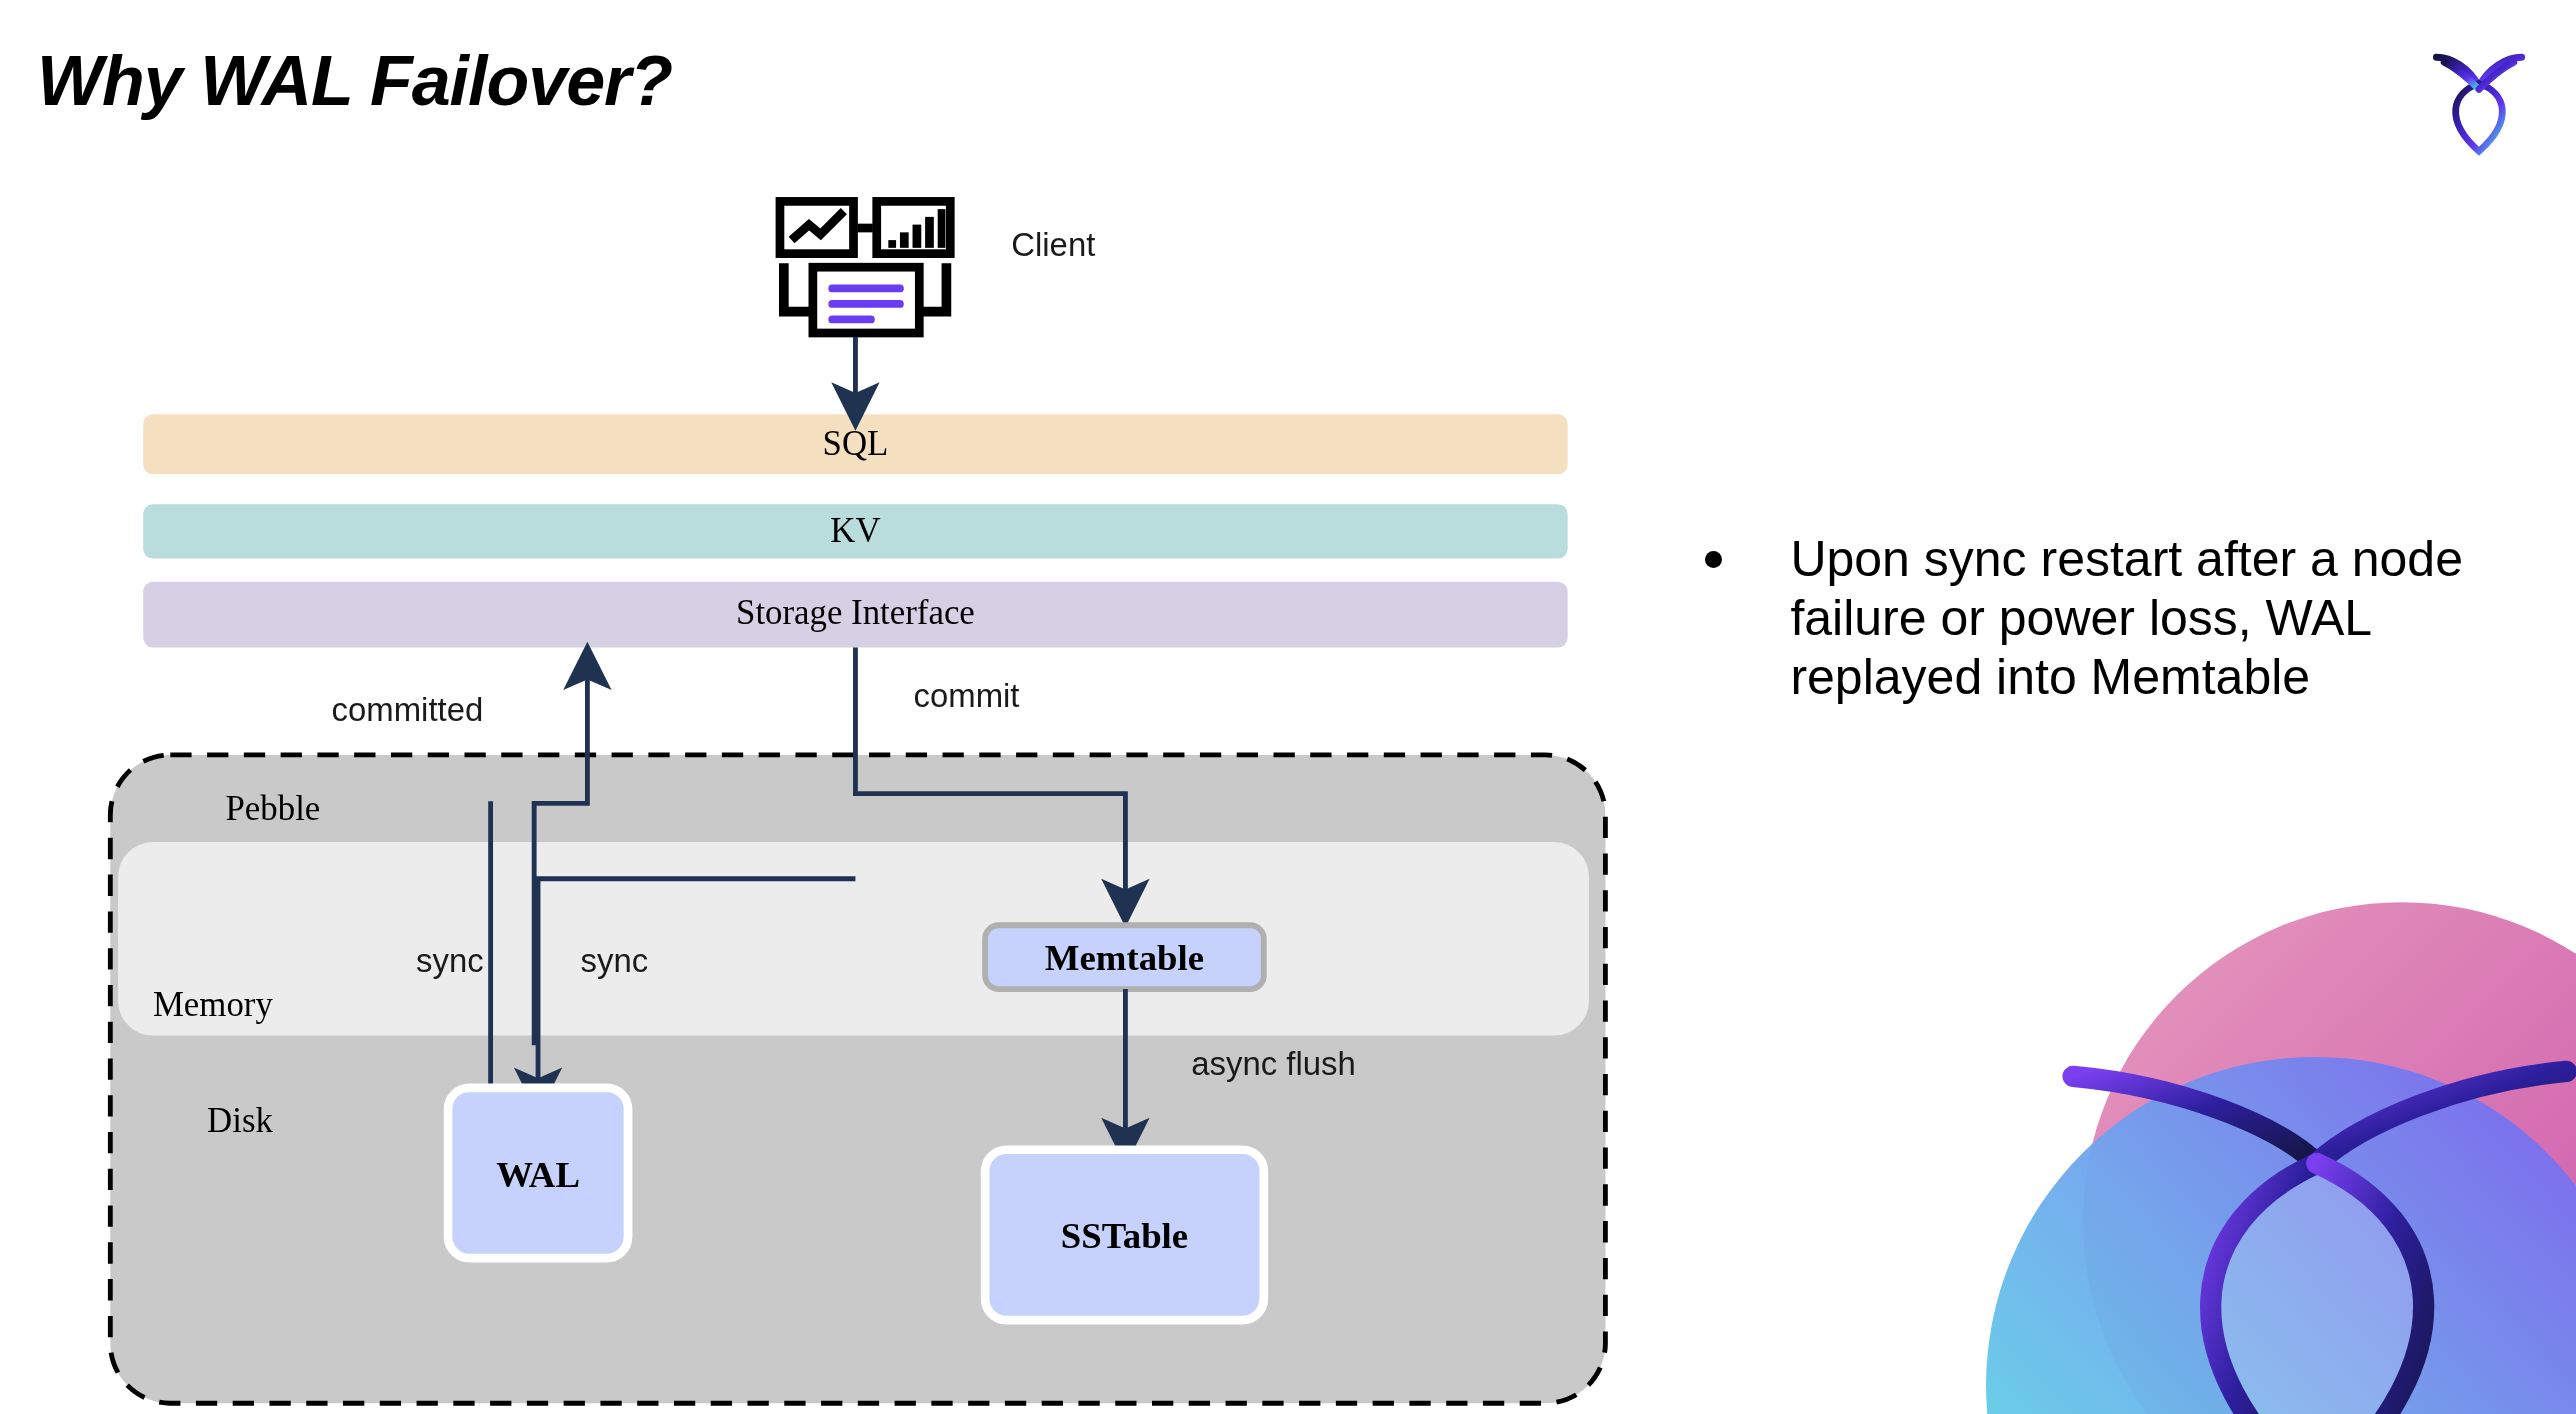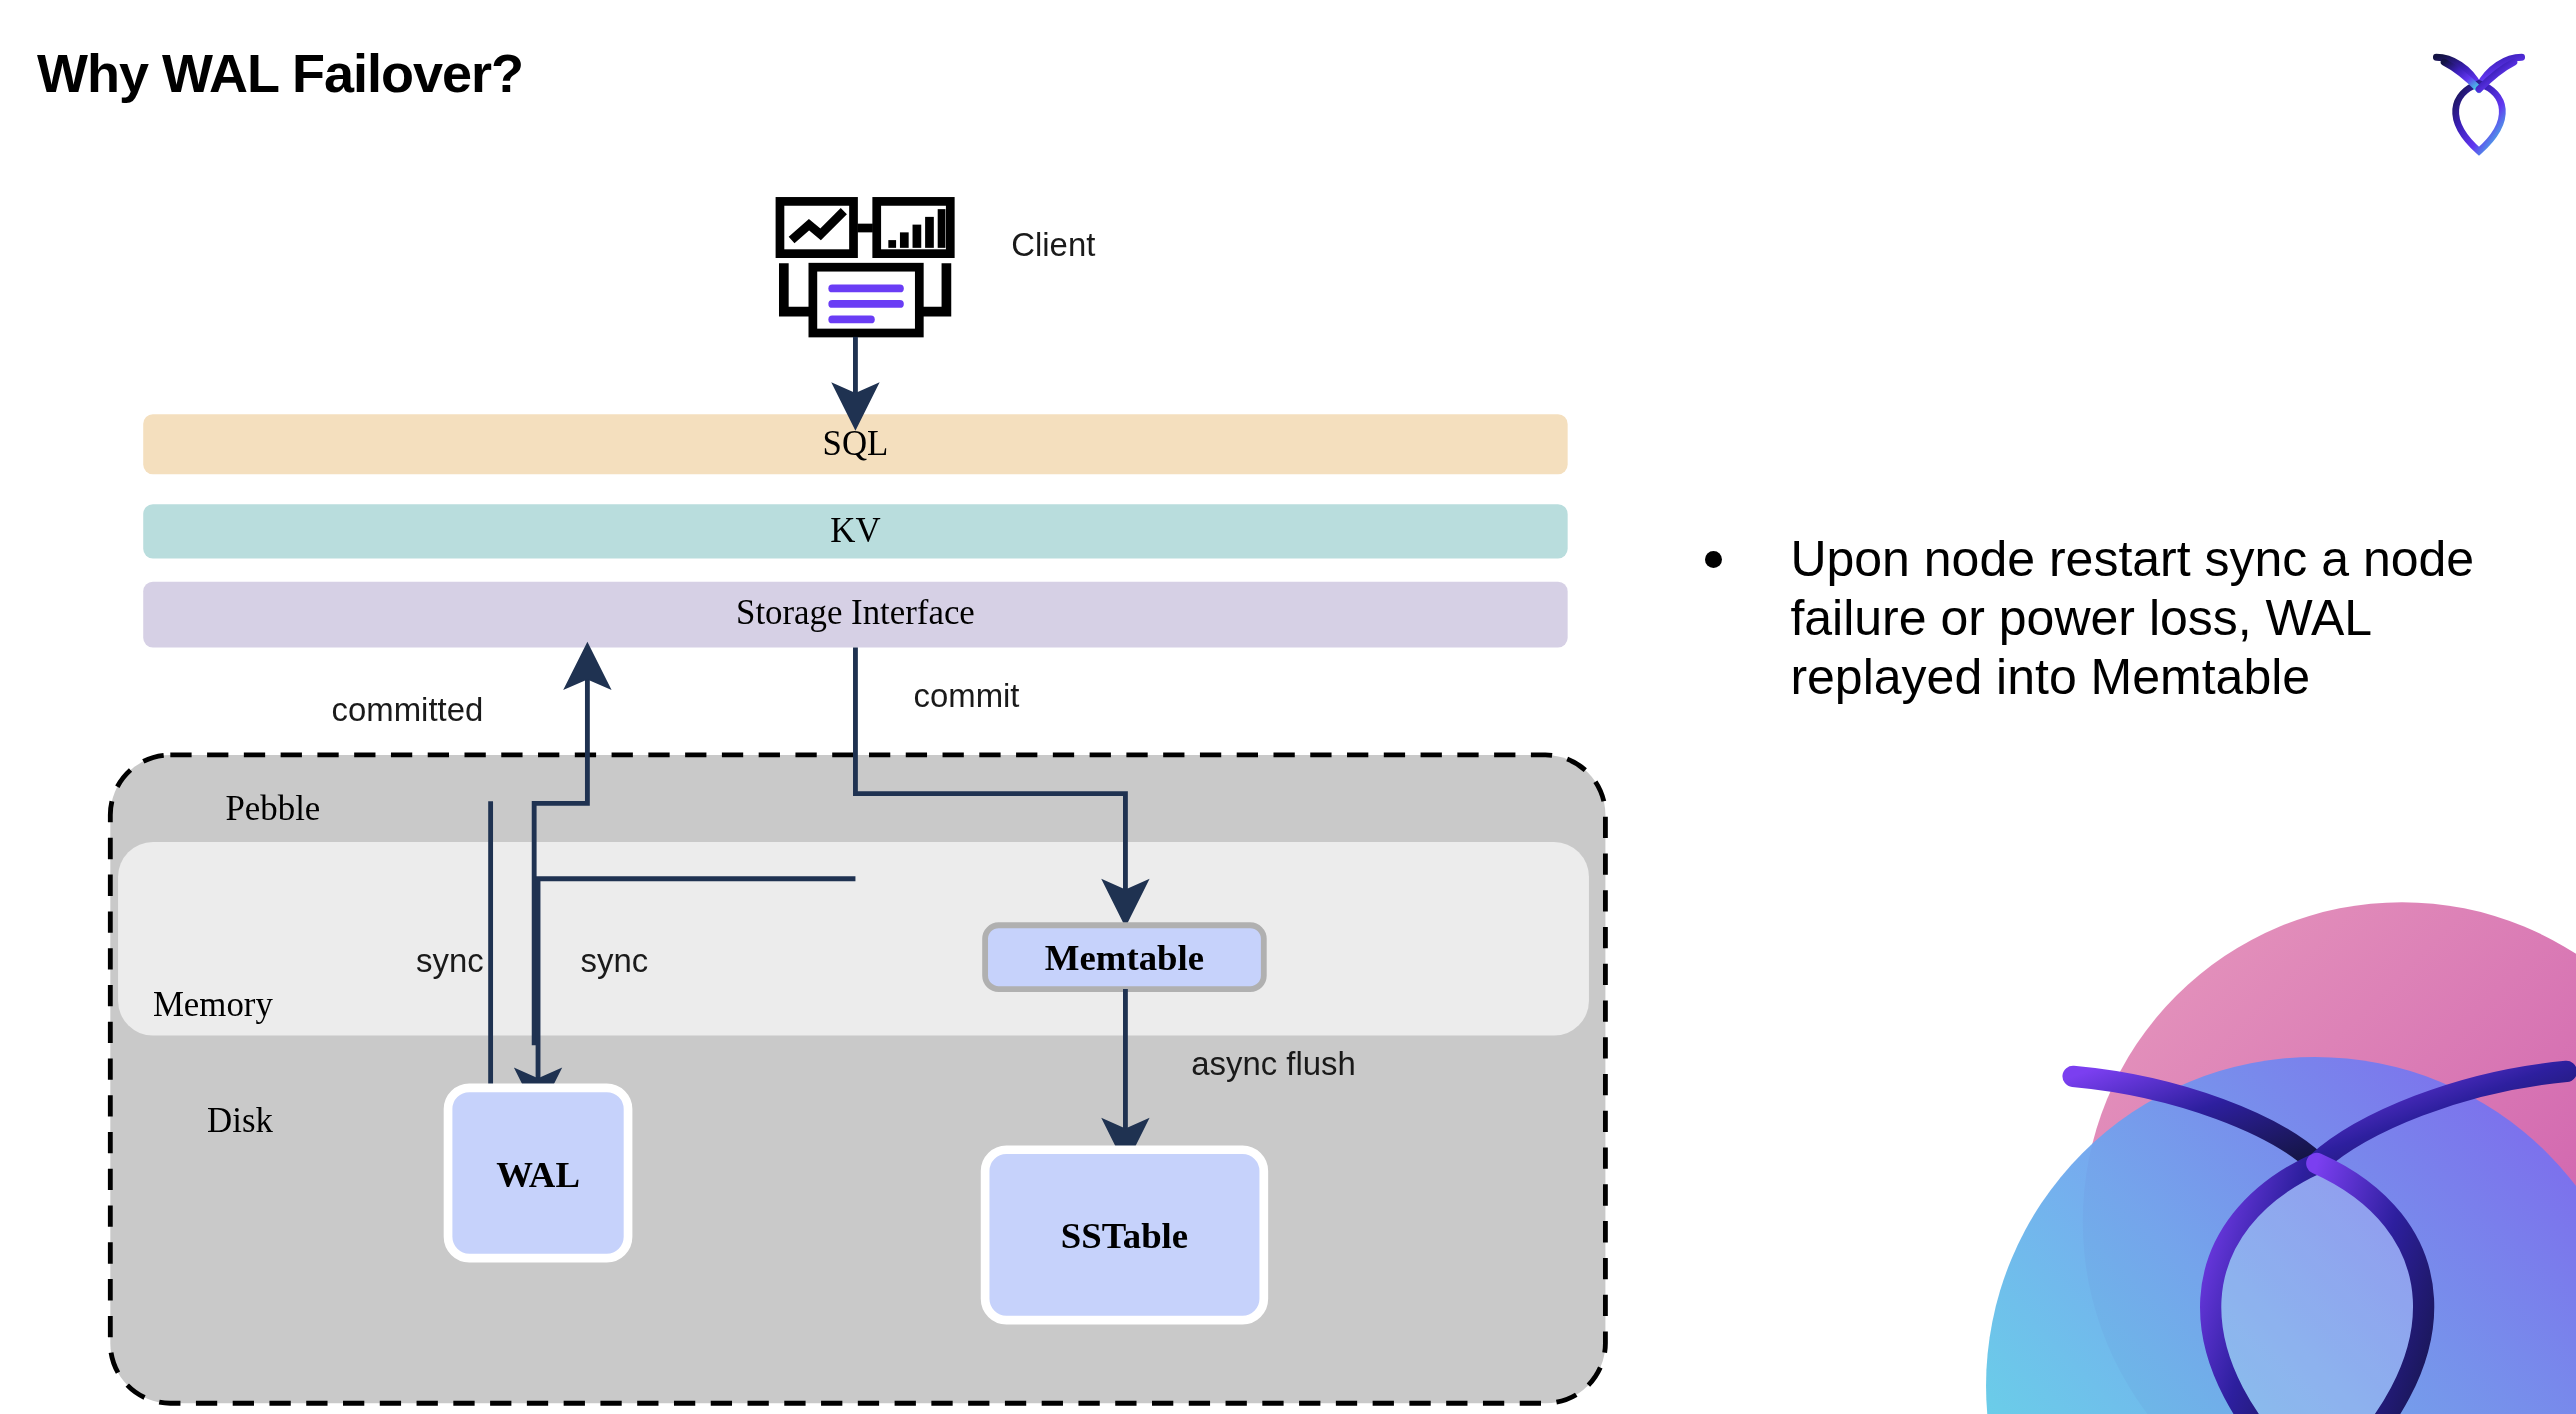--- a/index.html
+++ b/index.html
@@ -15,25 +15,26 @@
     font-family: "Liberation Sans", sans-serif;
   }
 
   
   #slide-title {
     position: absolute;
     left: 37px;
     top: 46px;
     font-family: "Liberation Sans", sans-serif;
     font-weight: 700;
-    font-size: 54px;
+    font-size: 70px;
     line-height: 1.0;
     letter-spacing: -1px;
     color: #000000;
     white-space: nowrap;
+    font-style: italic;
   }
 
   
   #brand-logo {
     position: absolute;
     left: 2415px;
     top: 33px;
     width: 128px;
     height: 128px;
   }
@@ -237,16 +238,16 @@
   <rect x="463" y="1124" width="186" height="176" rx="22" ry="22" fill="#c6d2fb" stroke="#ffffff" stroke-width="9"></rect>
   <text class="d-label-serif-bold" x="556" y="1227" text-anchor="middle">WAL</text>
 
   <rect x="1018" y="1188" width="288" height="176" rx="22" ry="22" fill="#c6d2fb" stroke="#ffffff" stroke-width="9"></rect>
   <text class="d-label-serif-bold" x="1162" y="1290" text-anchor="middle">SSTable</text>
 </svg>
 
 <div id="bullet-list">
   <div class="bullet-row">
     <span class="bullet-marker"></span>
-    <span class="bullet-text">Upon node restart sync a node failure or power loss, WAL replayed into Memtable</span>
+    <span class="bullet-text">Upon sync restart after a node failure or power loss, WAL replayed into Memtable</span>
   </div>
 </div>
 
 
 </body></html>

